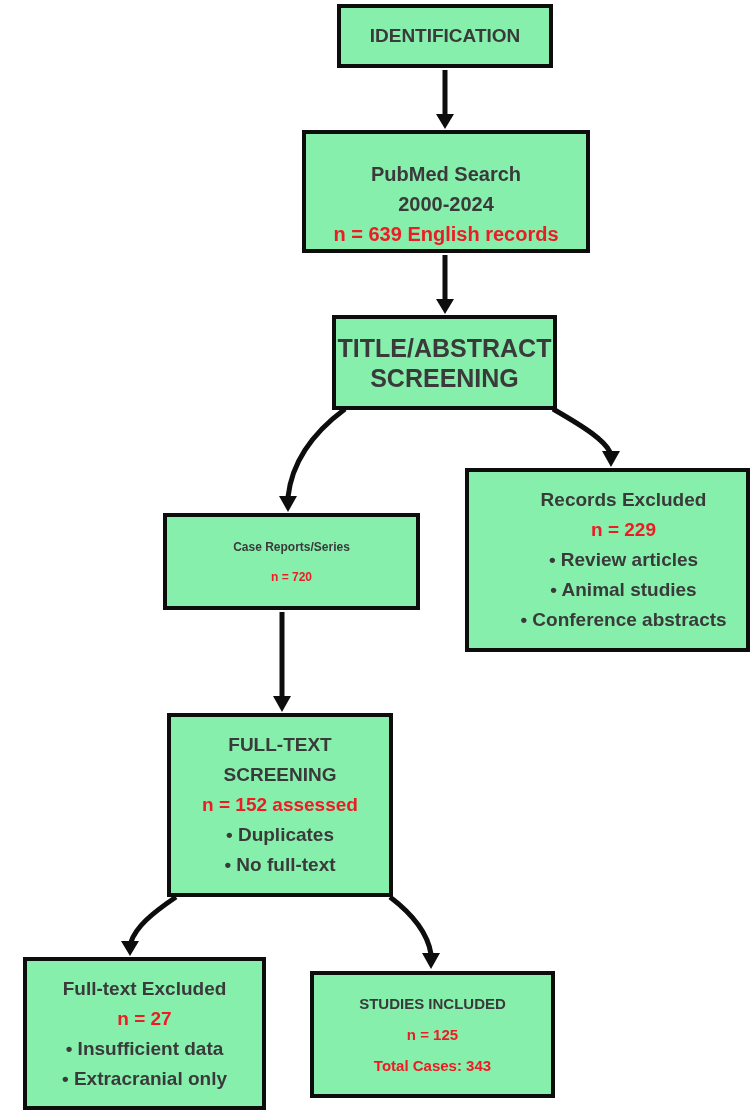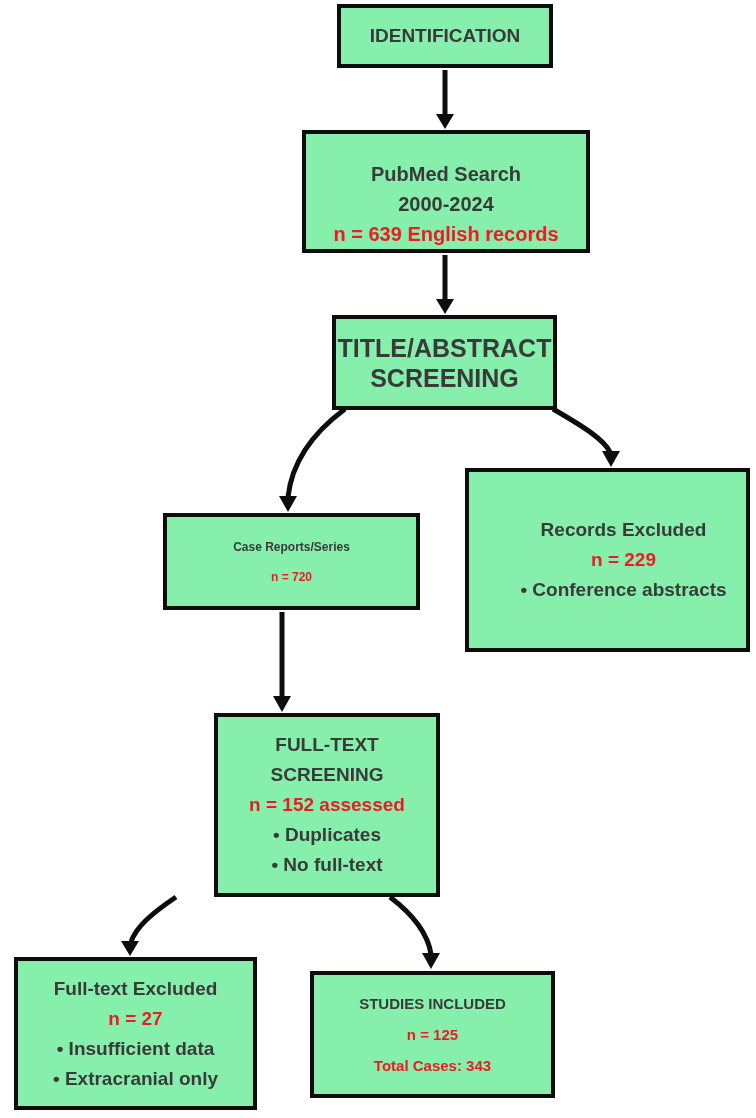--- a/index.html
+++ b/index.html
@@ -33,23 +33,23 @@
   }
   .box .ln{line-height:30px;white-space:nowrap;}
   .red{color:var(--accent-red);}
   
   #box-identification{left:337px;top:4px;width:216px;height:64px;font-size:19px;}
   #box-pubmed{left:302px;top:130px;width:288px;height:123px;font-size:20px;justify-content:flex-end;}
   #box-title-abstract{left:332px;top:315px;width:225px;height:95px;font-size:25px;}
   #box-case-reports{left:163px;top:513px;width:257px;height:97px;font-size:12px;}
   #box-records-excluded{left:465px;top:468px;width:285px;height:184px;font-size:19px;}
   #box-records-excluded .ln{line-height:30px;margin-left:32px;}
-  #box-fulltext-screening{left:167px;top:713px;width:226px;height:184px;font-size:19px;margin-left:47px;}
+  #box-fulltext-screening{left:167px;top:713px;width:226px;height:184px;font-size:19px;}
   #box-fulltext-screening .ln{line-height:30px;}
-  #box-fulltext-excluded{left:14px;top:957px;width:243px;height:153px;font-size:19px;}
+  #box-fulltext-excluded{left:23px;top:957px;width:243px;height:153px;font-size:19px;}
   #box-fulltext-excluded .ln{line-height:30px;}
   #box-studies-included{left:310px;top:971px;width:245px;height:127px;font-size:15px;}
   #box-studies-included .ln{line-height:31px;}
 </style>
 </head>
 <body>
 
 <div class="canvas">
 
   <svg class="arrows" viewBox="0 0 756 1118" xmlns="http://www.w3.org/2000/svg">
@@ -96,20 +96,22 @@
   </div>
 
   <div class="box" id="box-case-reports">
     <div class="ln">Case Reports/Series</div>
     <div class="ln red">n = 720</div>
   </div>
 
   <div class="box" id="box-records-excluded">
     <div class="ln">Records Excluded</div>
     <div class="ln red">n = 229</div>
+    <div class="ln">• Review articles</div>
+    <div class="ln">• Animal studies</div>
     <div class="ln">• Conference abstracts</div>
   </div>
 
   <div class="box" id="box-fulltext-screening">
     <div class="ln">FULL-TEXT</div>
     <div class="ln">SCREENING</div>
     <div class="ln red">n = 152 assessed</div>
     <div class="ln">• Duplicates</div>
     <div class="ln">• No full-text</div>
   </div>

